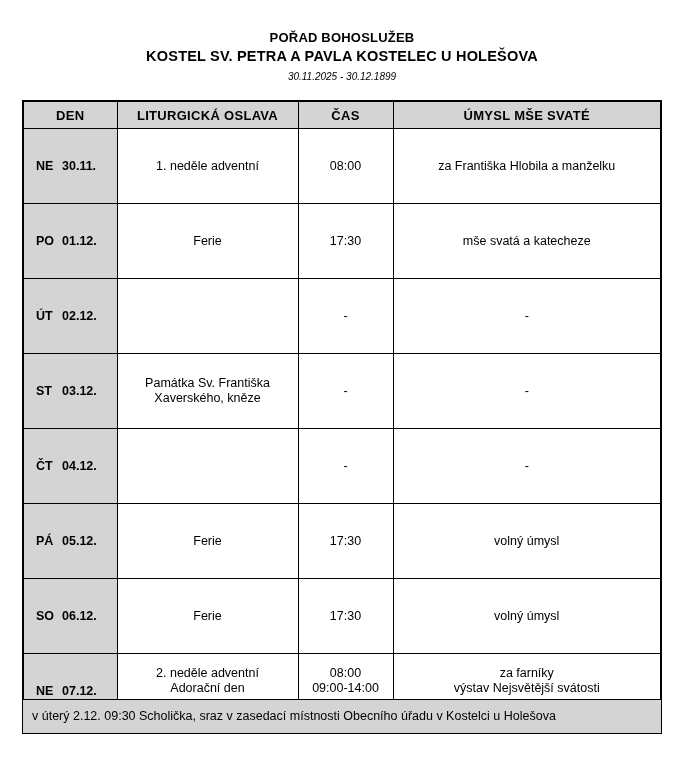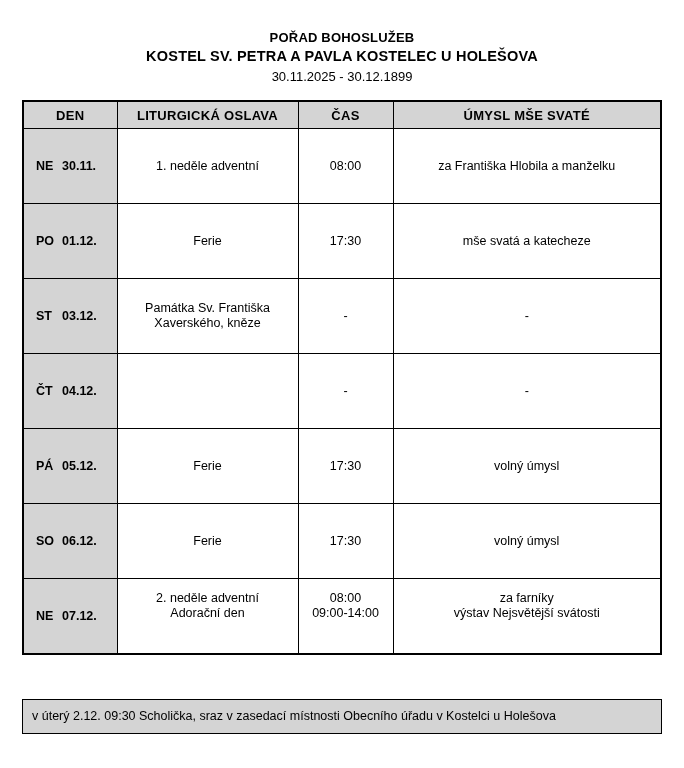--- a/index.html
+++ b/index.html
@@ -30,24 +30,25 @@
     letter-spacing: 0.2px;
     line-height: 19px;
   }
   .header .line2 {
     font-size: 14.5px;
     font-weight: bold;
     letter-spacing: 0.2px;
     line-height: 19px;
   }
   .header .line3 {
-    font-size: 13px;
+    font-size: 10px;
     font-weight: normal;
     line-height: 20px;
     padding-top: 1px;
+    font-style: italic;
   }
   .table-wrap {
     margin: 13px 22px 0 22px;
   }
   table.schedule {
     width: 640px;
     border-collapse: collapse;
     table-layout: fixed;
     border: 2px solid #000000;
   }
@@ -147,20 +148,28 @@
         <tr class="row-normal">
           <td class="day">
             <span class="dayname">PO</span><span>01.12.</span>
           </td>
           <td class="feast">Ferie</td>
           <td class="time">17:30</td>
           <td class="intent">mše svatá a katecheze</td>
         </tr>
         <tr class="row-normal">
           <td class="day">
+            <span class="dayname">ÚT</span><span>02.12.</span>
+          </td>
+          <td class="feast"></td>
+          <td class="time">-</td>
+          <td class="intent">-</td>
+        </tr>
+        <tr class="row-normal">
+          <td class="day">
             <span class="dayname">ST</span><span>03.12.</span>
           </td>
           <td class="feast">Památka Sv. Františka Xaverského, kněze</td>
           <td class="time">-</td>
           <td class="intent">-</td>
         </tr>
         <tr class="row-normal">
           <td class="day">
             <span class="dayname">ČT</span><span>04.12.</span>
           </td>

